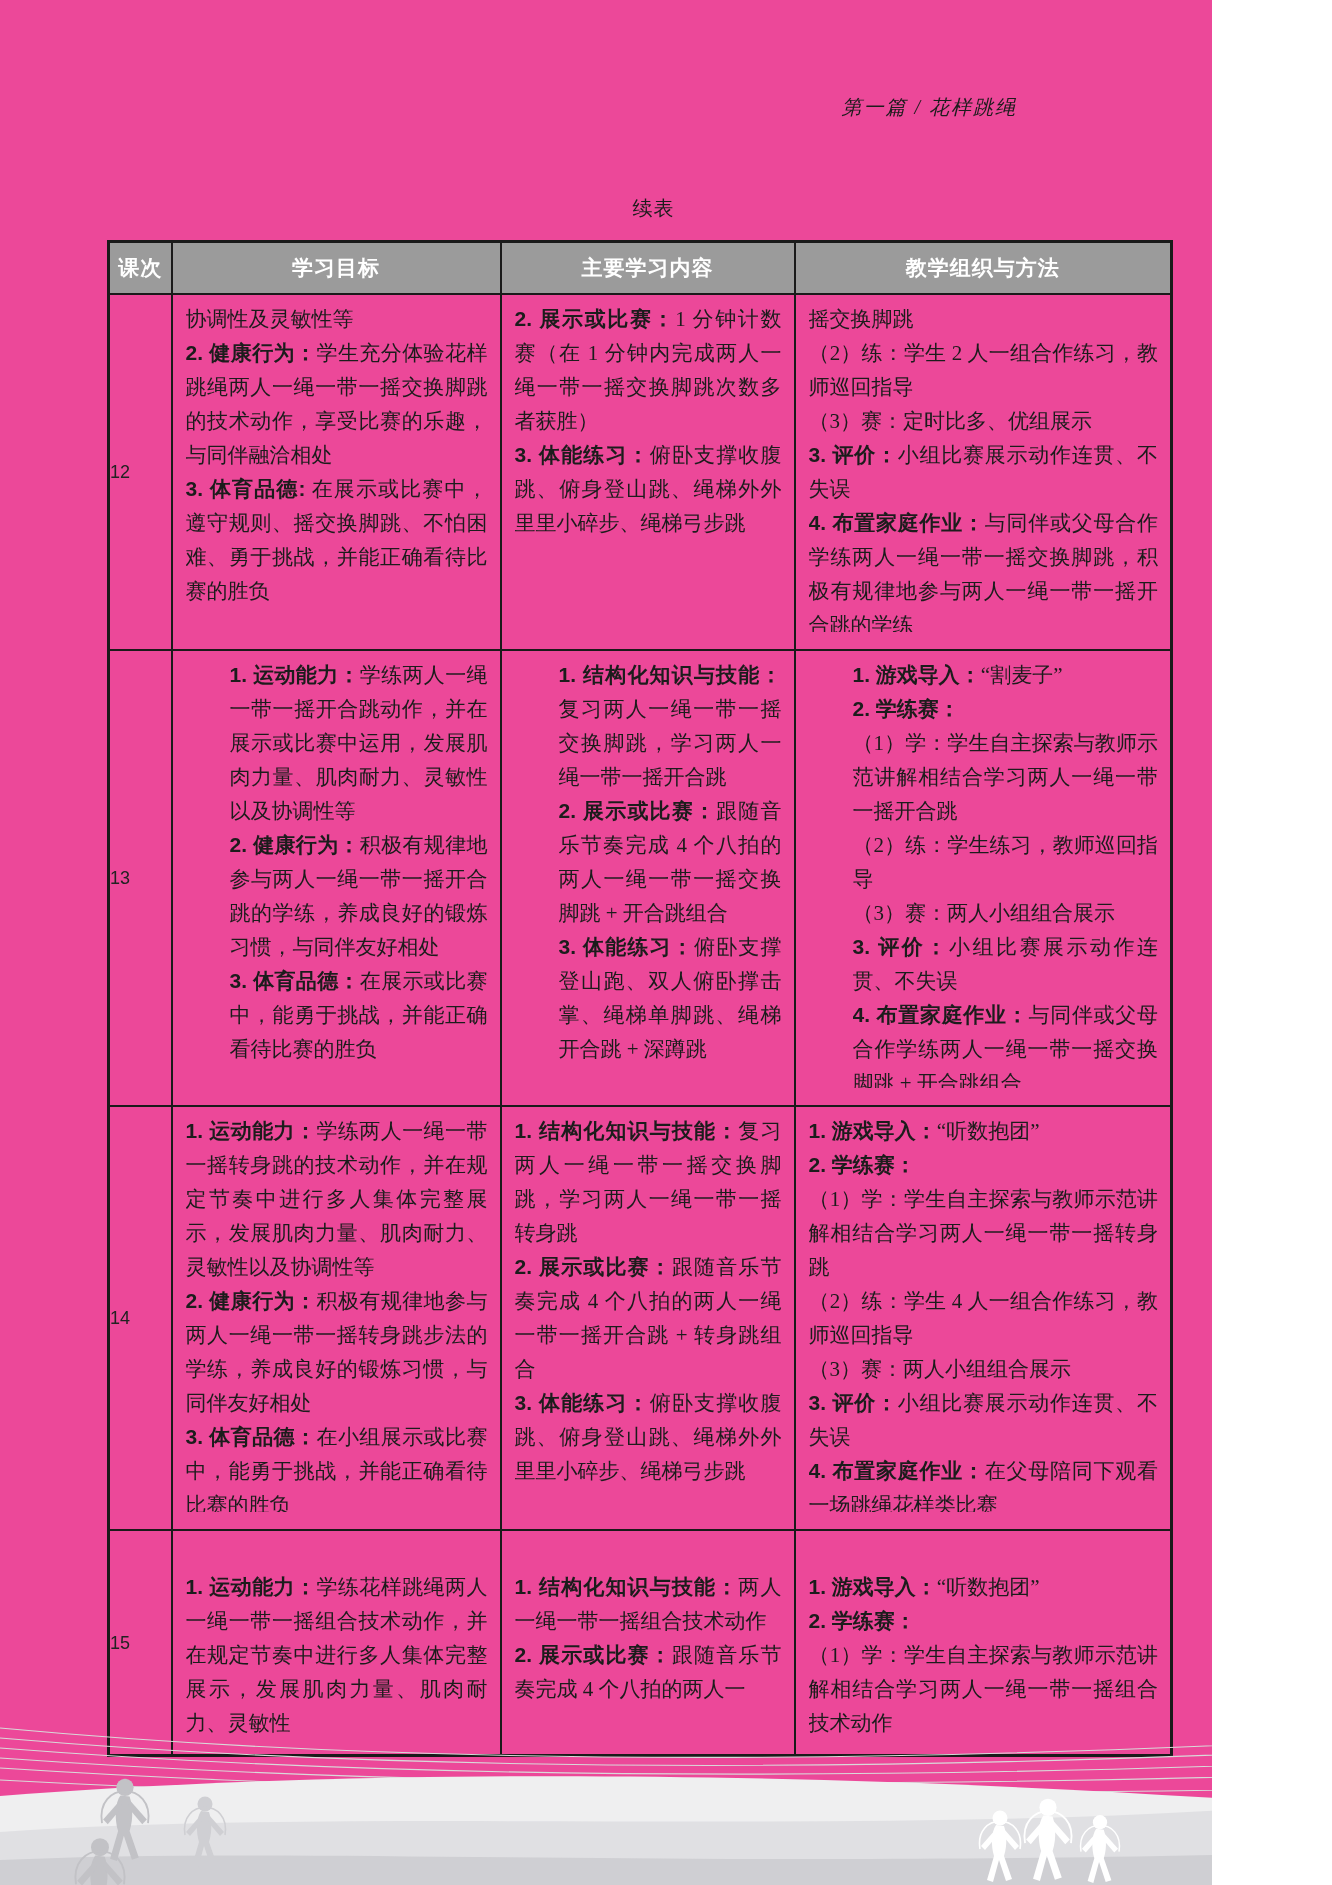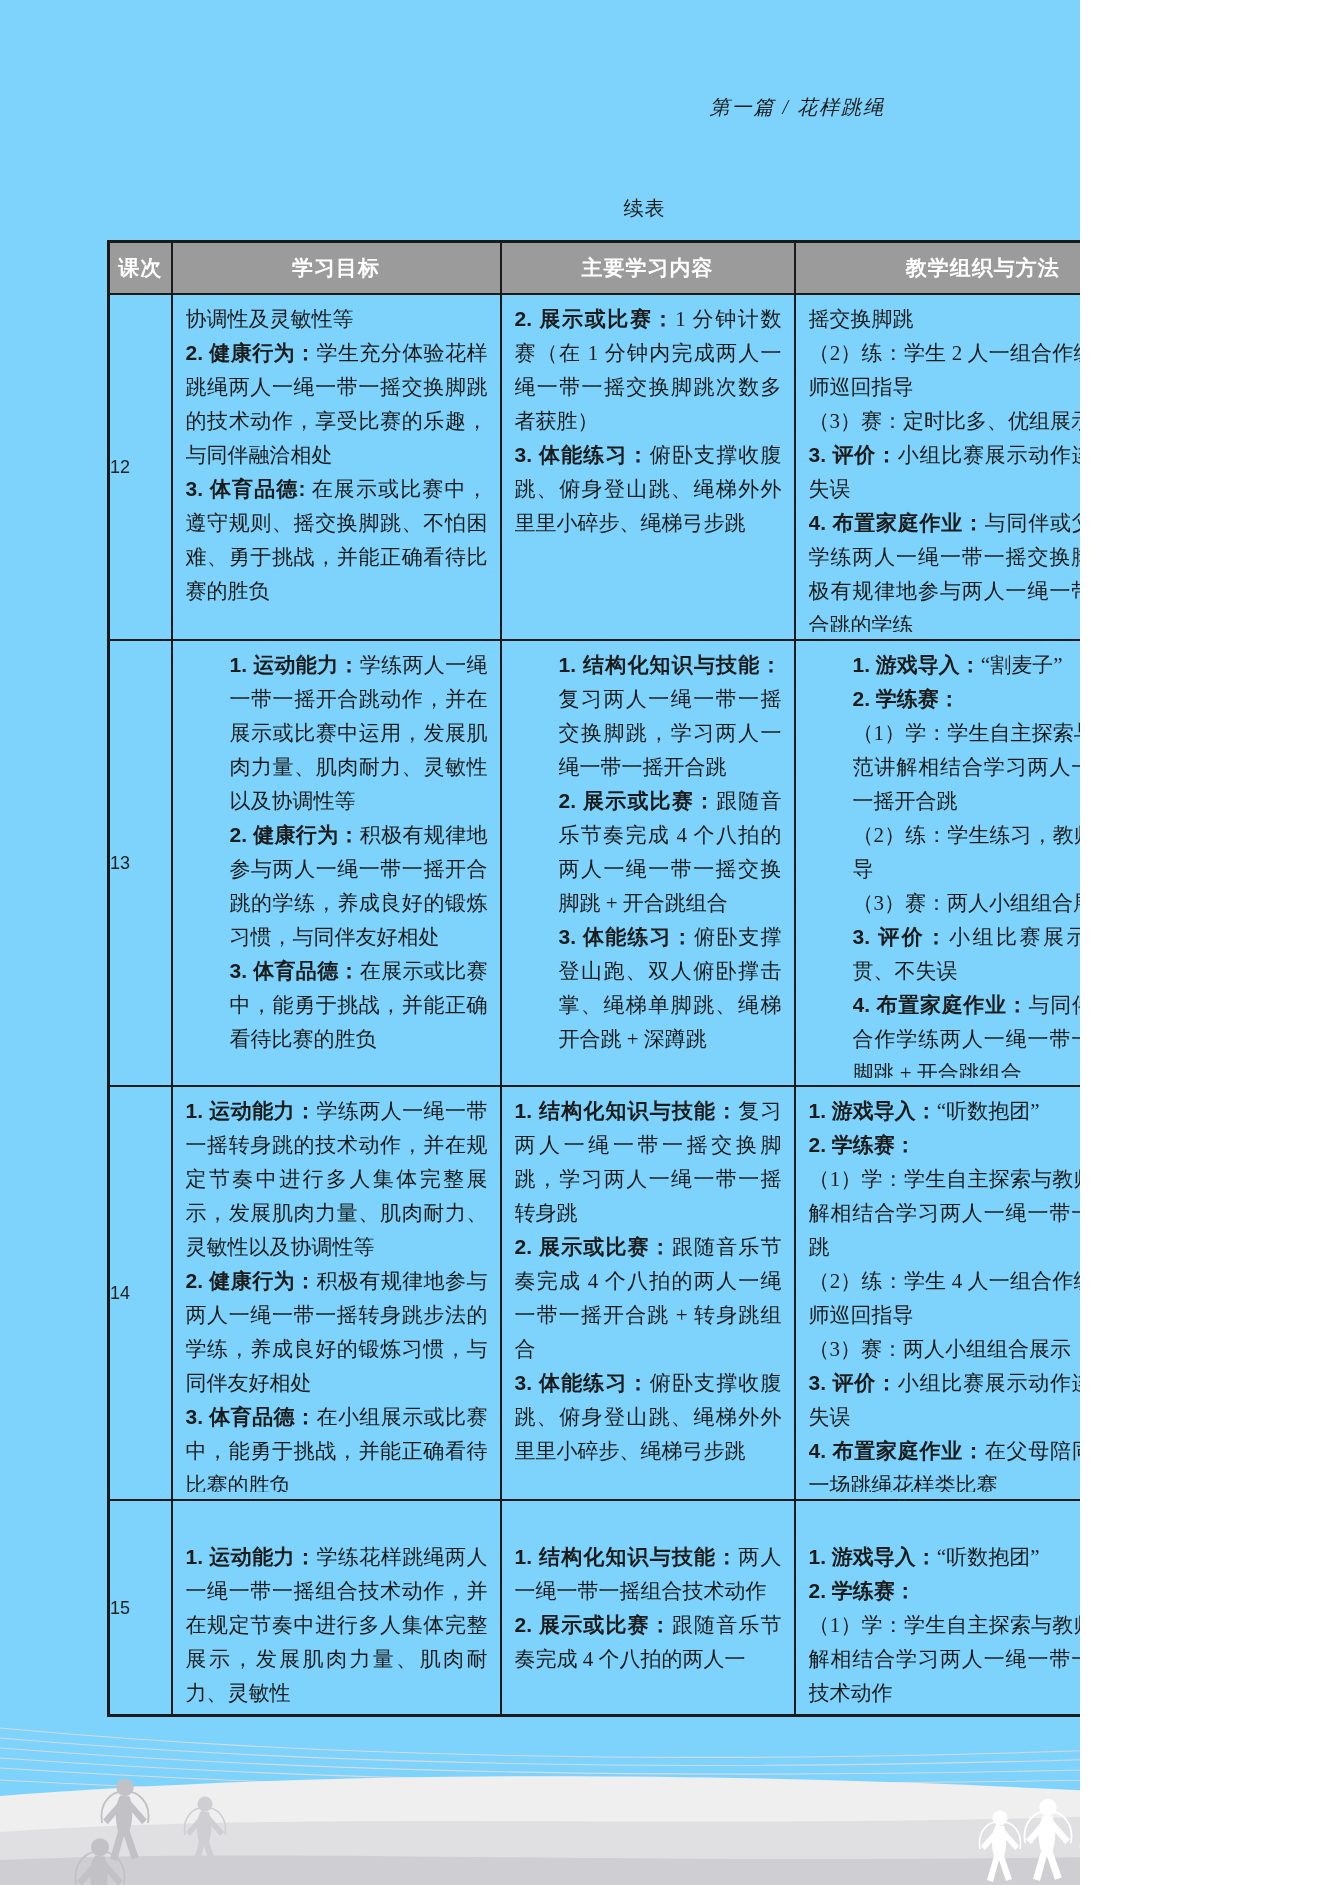--- a/index.html
+++ b/index.html
@@ -1,42 +1,42 @@
 <!DOCTYPE html>
 <html><head>
 <meta charset="utf-8">
 <style>
   html,body{margin:0;padding:0;background:#ffffff;}
   .page{
-    position:relative;width:1080px;height:1885px;background:#7dd3fc;
+    position:relative;width:1212px;height:1885px;background:#ec4899;
     overflow:hidden;color:#1c1c1c;
     font-family:"Liberation Serif","DejaVu Serif",serif;
   }
   .running-header{
     position:absolute;top:94px;right:195px;
     font-size:20px;font-style:italic;letter-spacing:2px;white-space:nowrap;
   }
   .table-caption{
-    position:absolute;top:195px;left:113px;width:1063px;
+    position:absolute;top:195px;left:122px;width:1063px;
     text-align:center;font-size:20px;letter-spacing:1px;
   }
   table.lesson{
     position:absolute;top:240px;left:107px;width:1063px;
     border-collapse:collapse;table-layout:fixed;
     border:3px solid #1a1a1a;
   }
   table.lesson th{
     background:#9b9b9b;color:#ffffff;
     font-family:"Liberation Sans","DejaVu Sans",sans-serif;
     font-weight:bold;font-size:21px;height:48px;
     border:2px solid #1a1a1a;letter-spacing:1px;
   }
   table.lesson td{
     border:2px solid #1a1a1a;vertical-align:top;
-    padding:7px 12px 7px 13px;
+    padding:7px 12px 17px 13px;
     font-size:21px;line-height:34px;text-align:justify;
     word-break:break-all;
   }
   table.lesson td.lesson-no{
     vertical-align:middle;text-align:left;padding:0;
     font-family:"Liberation Sans","DejaVu Sans",sans-serif;
     font-size:18px;color:#222;margin-top:48px;
   }
   .cellbox{overflow:hidden;}
   tbody tr:nth-child(1){height:346px;} tbody tr:nth-child(1) .cellbox{height:330px;}

